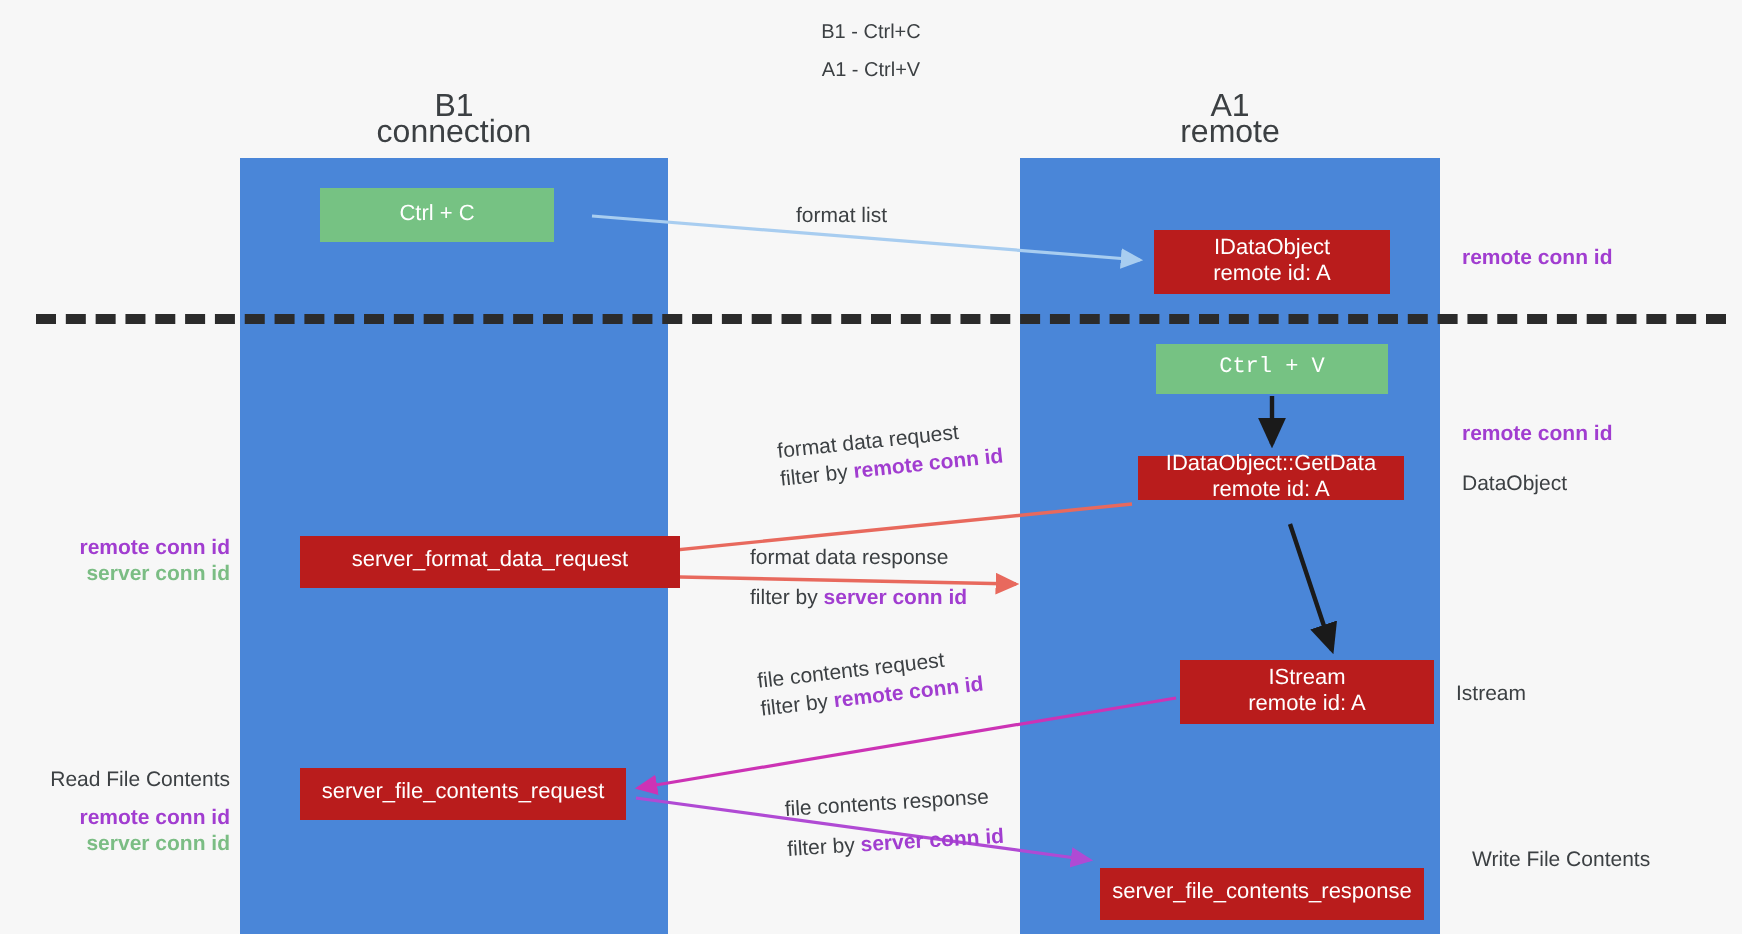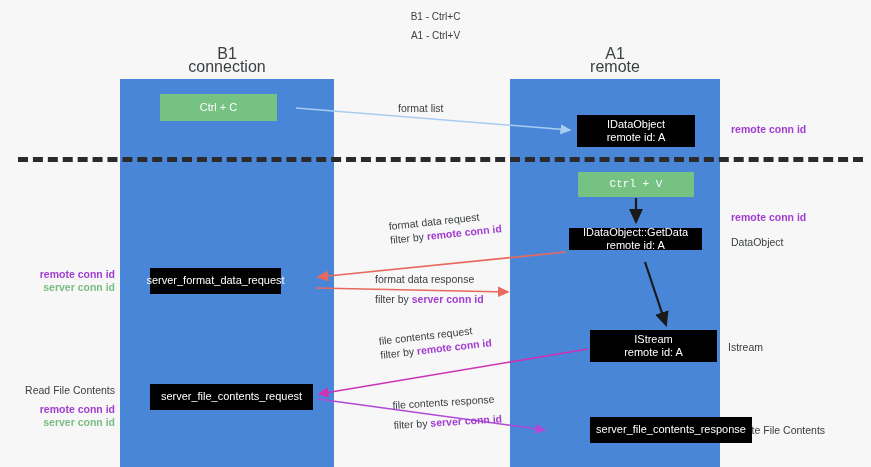--- a/index.html
+++ b/index.html
@@ -39,32 +39,32 @@
   .node{
     position:absolute;
     display:flex;flex-direction:column;
     align-items:center;justify-content:center;
     color:#ffffff;font-size:11px;line-height:13.5px;
     text-align:center;
     box-sizing:border-box;
     z-index:6;
   }
   .node.green{background:#76c283;}
-  .node.orange{background:#000000;}
+  .node.orange{background:#b91c1c;}
   .node .ln{display:block;white-space:nowrap;}
 
   #n-ctrlc{left:160px;top:94px;width:117px;height:27px;}
   #n-idataobject{left:577px;top:115px;width:118px;height:32px;}
   #n-ctrlv{left:578px;top:172px;width:116px;height:25px;font-family:Liberation Mono, monospace;}
   #n-getdata{left:569px;top:228px;width:133px;height:22px;}
-  #n-sfdreq{left:150px;top:268px;width:131px;height:26px;align-items:center;}
+  #n-sfdreq{left:150px;top:268px;width:190px;height:26px;align-items:center;}
   #n-sfdresp{left:514px;top:279px;width:157px;height:26px;}
   #n-istream{left:590px;top:330px;width:127px;height:32px;}
   #n-sfcreq{left:150px;top:384px;width:163px;height:26px;}
-  #n-sfcresp{left:550px;top:417px;width:162px;height:26px;margin-left:40px;}
+  #n-sfcresp{left:550px;top:434px;width:162px;height:26px;}
 
   
   .side-label{
     position:absolute;font-size:10.5px;line-height:13px;white-space:nowrap;
   }
   .side-label .purple{color:#a13dd0;font-weight:bold;}
   .side-label .green{color:#7bbd84;font-weight:bold;}
   .side-label .plain{color:#3c4043;}
   .side-label span{display:block;}
 

